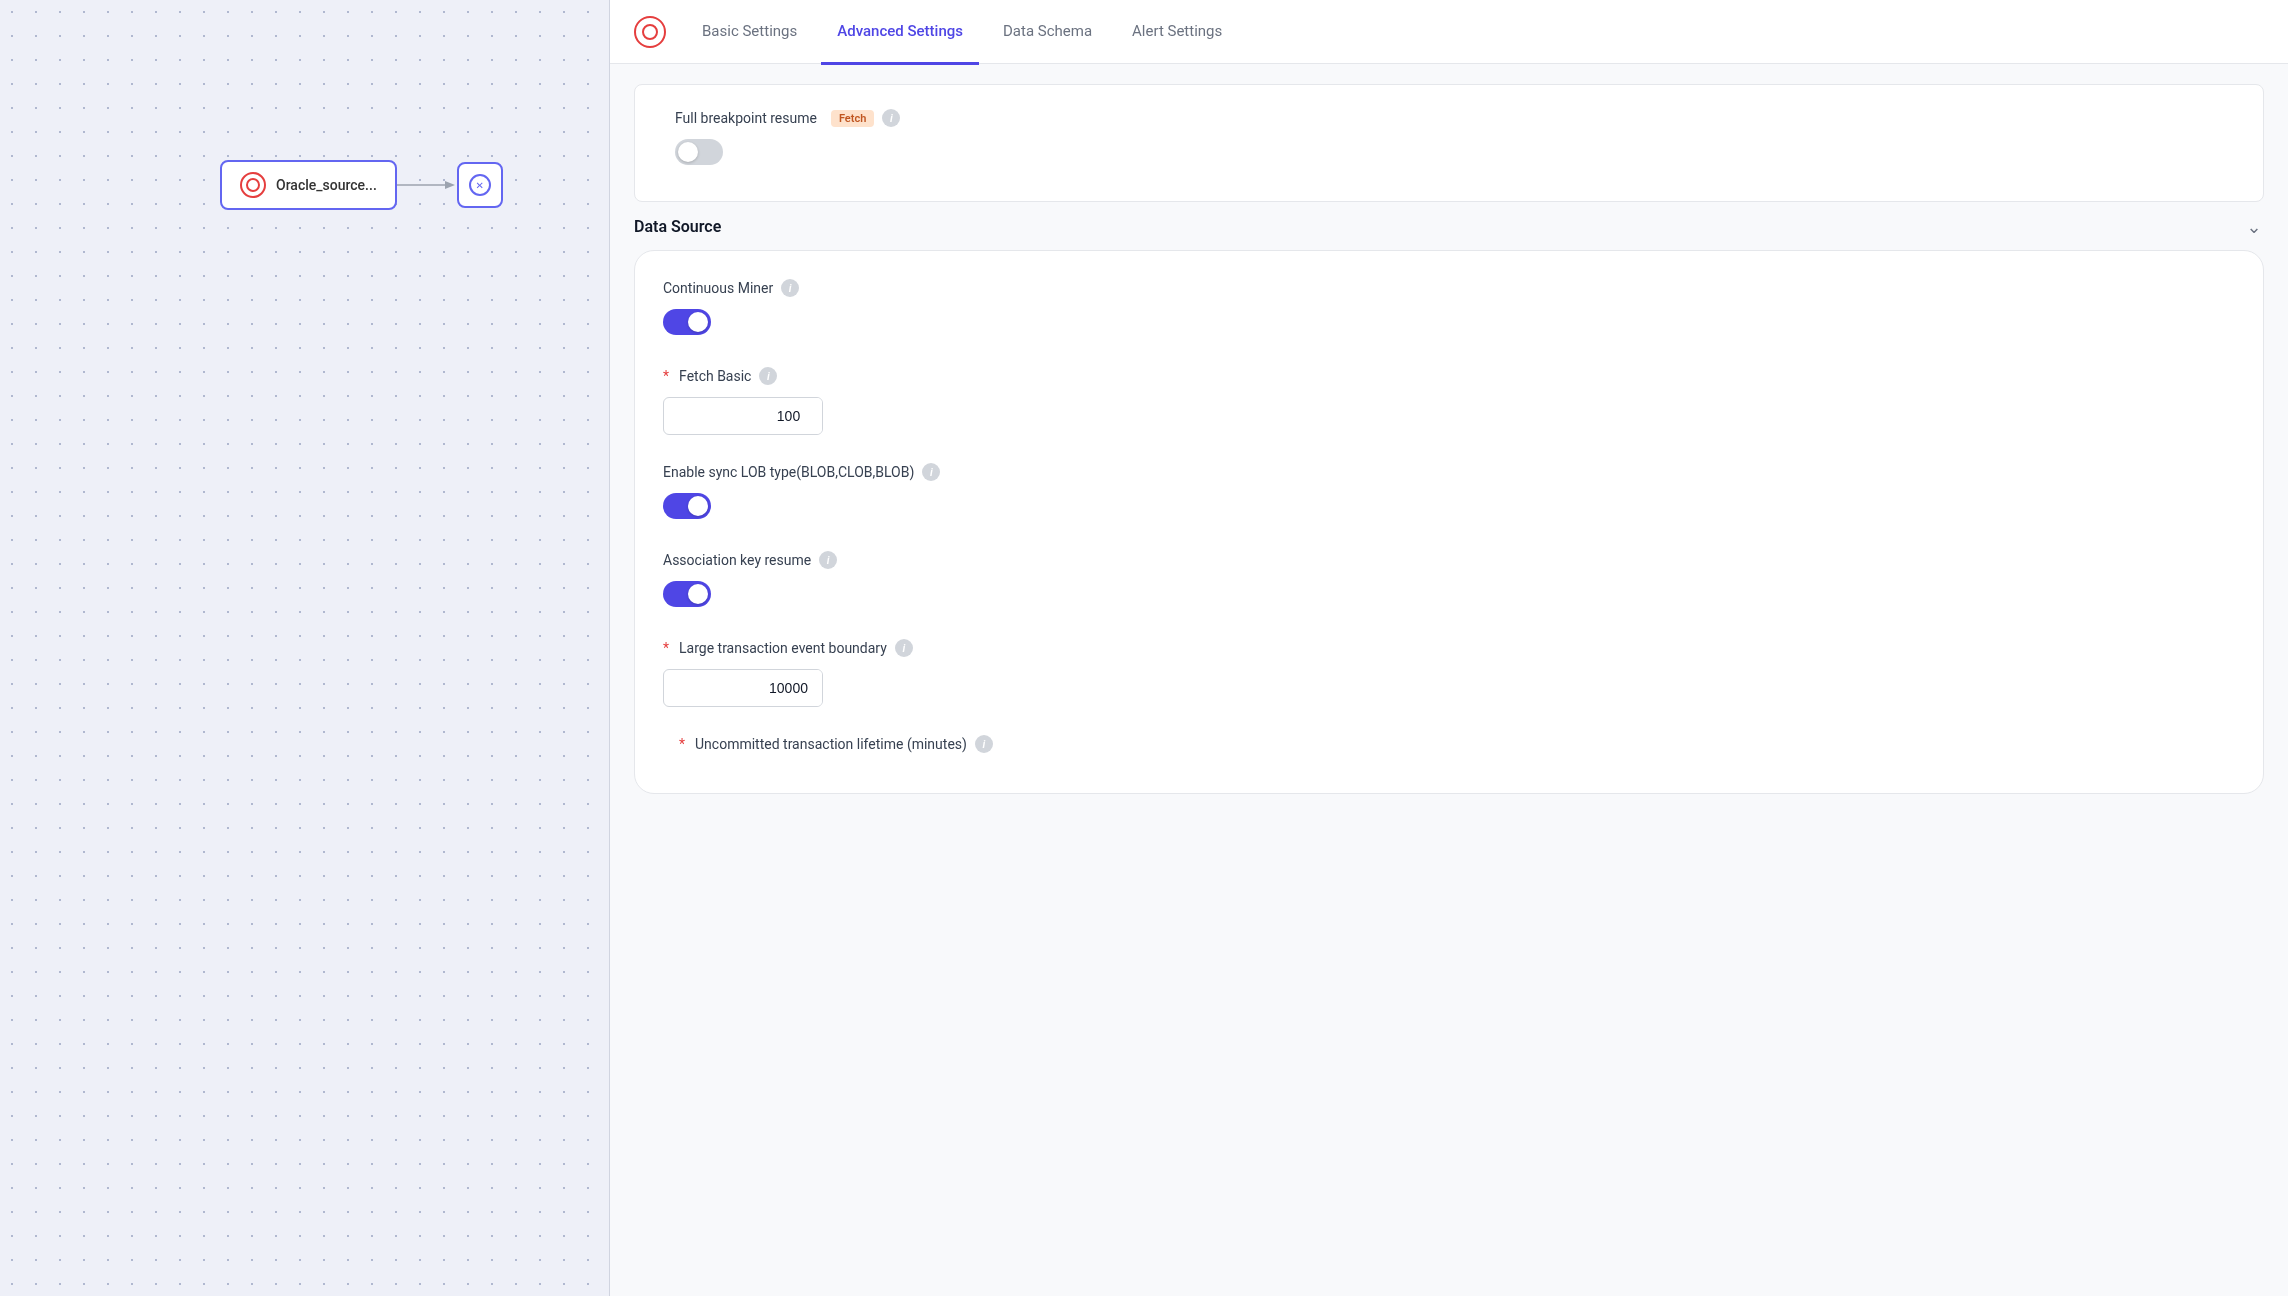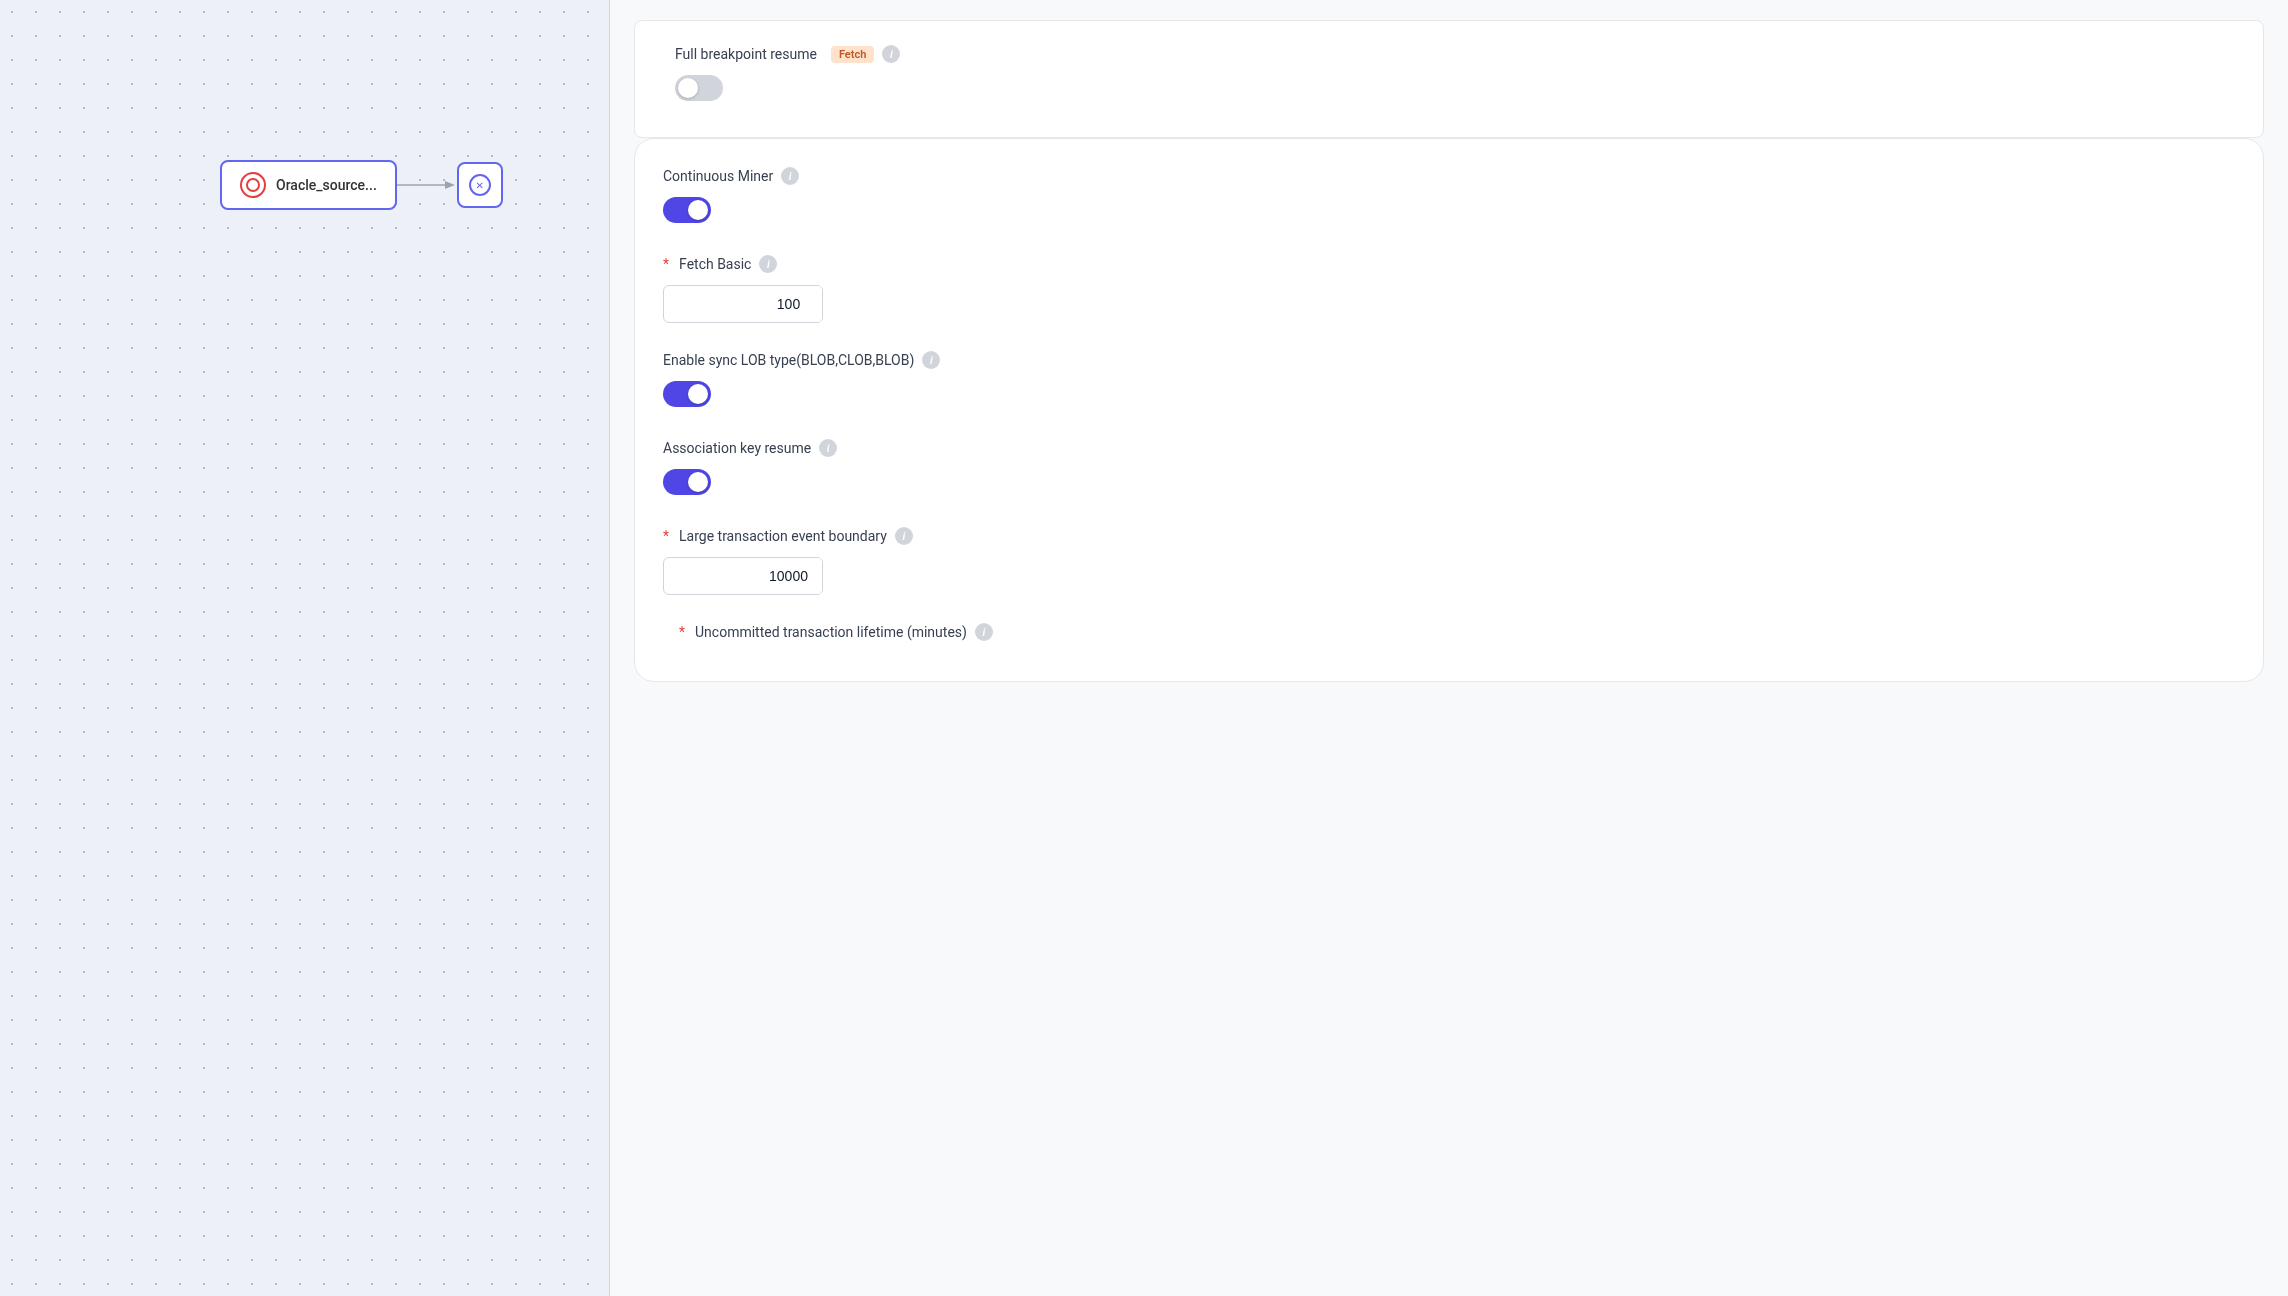--- a/index.html
+++ b/index.html
@@ -350,39 +350,58 @@
     </div>
 
     <div class="node-box-dest">
       <div class="dest-icon"></div>
     </div>
   </div>
 </div>
 
 <div class="right-panel">
 
+  <div class="tabs-header">
+    <div class="tab-oracle-icon"></div>
+    <div class="tab-item">
+      <span>Basic Settings</span>
+    </div>
+    <div class="tab-item active">
+      <span>Advanced Settings</span>
+    </div>
+    <div class="tab-item">
+      <span>Data Schema</span>
+    </div>
+    <div class="tab-item">
+      <span>Alert Settings</span>
+    </div>
+  </div>
 
   <div class="content-area">
 
     <div class="full-breakpoint-card">
       <div class="field-group">
         <div class="field-label">
           <span>Full breakpoint resume</span>
           <span class="beta-badge">Fetch</span>
           <span class="info-icon">i</span>
         </div>
         <div class="toggle-wrapper">
           <div class="toggle off">
             <div class="toggle-knob"></div>
           </div>
         </div>
       </div>
     </div>
 
     <div class="data-source-section">
+      <div class="data-source-header">
+        <span class="section-title">Data Source</span>
+        <div class="chevron-icon">⌄</div>
+      </div>
 
       <div class="data-source-content">
 
         <div class="field-group">
           <div class="field-label">
             <span>Continuous Miner</span>
             <span class="info-icon">i</span>
           </div>
           <div class="toggle-wrapper">
             <div class="toggle on">

